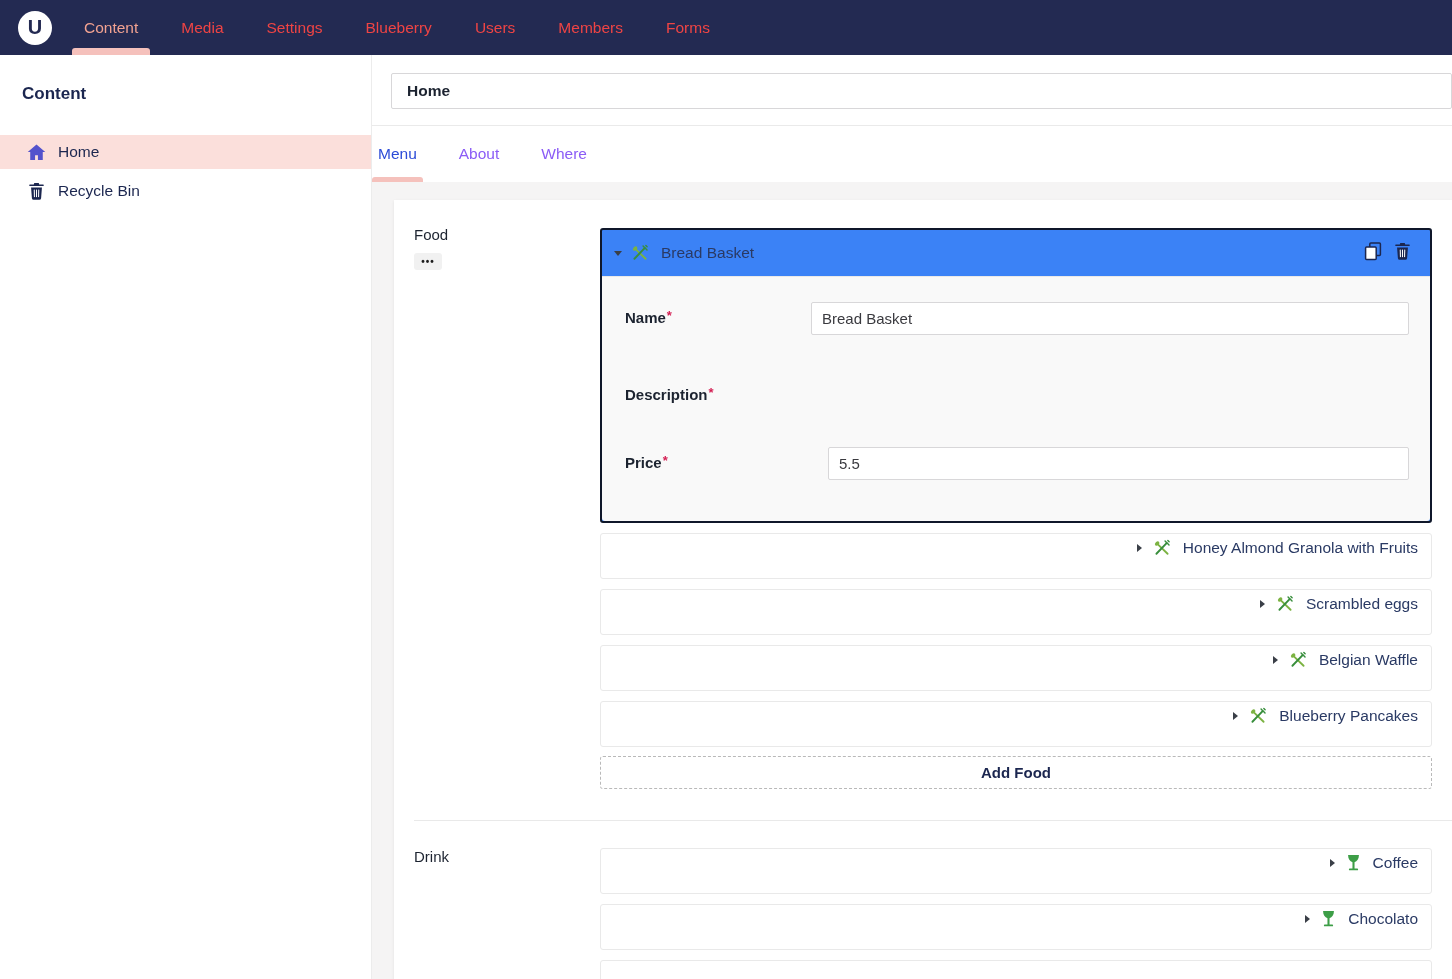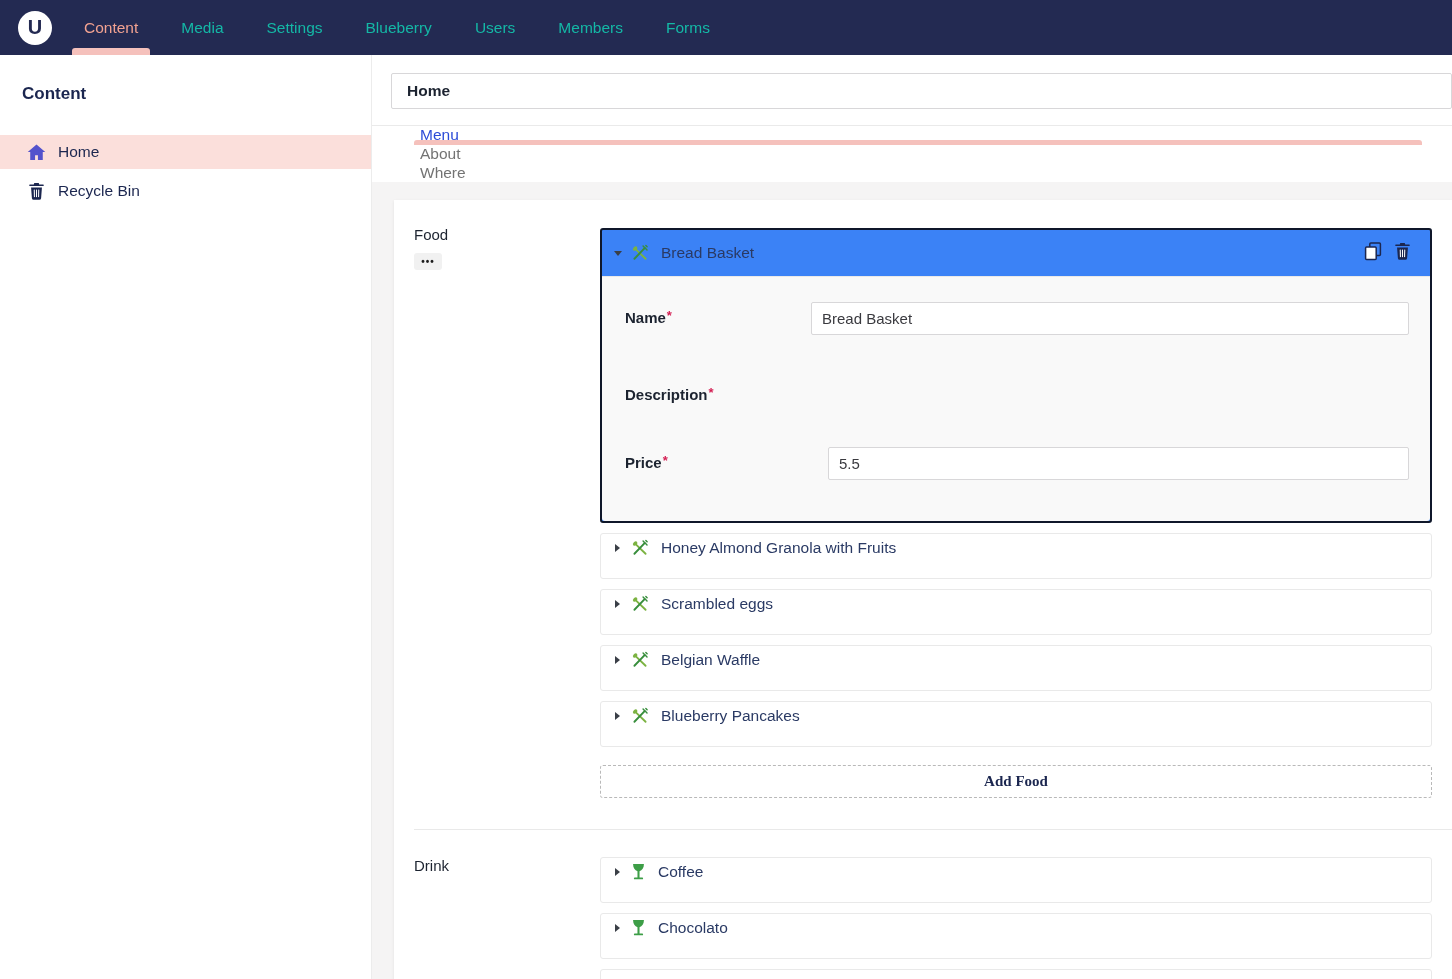--- a/index.html
+++ b/index.html
@@ -4,43 +4,43 @@
 <style>
   * { box-sizing: border-box; margin: 0; padding: 0; }
   html,body { width:1452px; height:979px; }
   body { font-family:"Liberation Sans", sans-serif; background:#fff; }
   #app { position:relative; width:1452px; height:979px; overflow:hidden; display:flex; flex-direction:column; }
 
   
   .topnav { height:55px; background:#232a52; display:flex; align-items:center; padding-left:18px; flex-shrink:0; }
   .logo { width:34px; height:34px; border-radius:50%; background:#ffffff; color:#232a52; display:flex; align-items:center; justify-content:center; font-weight:bold; font-size:20px; margin-right:20px; cursor:pointer; }
   .nav-items { display:flex; height:55px; }
-  .nav-item { position:relative; height:55px; display:flex; align-items:center; padding:0 12px; margin-right:19px; color:#14b8a6; font-size:15.5px; cursor:pointer; }
+  .nav-item { position:relative; height:55px; display:flex; align-items:center; padding:0 12px; margin-right:19px; color:#ef4444; font-size:15.5px; cursor:pointer; }
   .nav-item.active { color:#f2a291; }
   .nav-underline { position:absolute; left:0; right:0; bottom:0; height:7px; background:#f5c1bc; border-radius:3px 3px 0 0; }
 
   
   .shell { flex:1; display:flex; min-height:0; }
 
   
   .sidebar { width:372px; flex-shrink:0; background:#fff; border-right:1px solid #ececec; }
   .sidebar-title { margin:29px 0 0 22px; font-size:17px; font-weight:bold; color:#1b264f; line-height:20px; }
   .tree { margin-top:31px; }
   .tree-row { height:34px; display:flex; align-items:center; padding-left:27px; font-size:15.5px; color:#1b264f; cursor:pointer; }
   .tree-row + .tree-row { margin-top:5px; }
   .tree-row.selected { background:#fbdfdb; }
   .tree-row .ticon { width:19px; display:flex; justify-content:center; margin-right:12px; flex-shrink:0; }
 
   
   .main { flex:1; display:flex; flex-direction:column; min-width:0; background:#fff; }
   .doc-header { height:71px; padding:18px 0 0 19px; border-bottom:1px solid #eaeaea; flex-shrink:0; }
   .title-input { display:block; width:100%; height:36px; border:1px solid #d8d7d9; border-radius:2px; padding:0 15px; font-family:inherit; font-size:15.5px; font-weight:bold; color:#1c2330; outline:none; }
 
-  .tabstrip { height:56px; display:flex; padding-left:42px; background:#fff; flex-shrink:0;flex-direction:column; }
-  .tab { position:relative; height:56px; display:flex; align-items:center; padding:0 6px; margin-right:30px; font-size:15.5px; color:#737373; cursor:pointer; }
+  .tabstrip { height:56px; display:flex; background:#fff; flex-shrink:0; }
+  .tab { position:relative; height:56px; display:flex; align-items:center; padding:0 6px; margin-right:30px; font-size:15.5px; color:#8b5cf6; cursor:pointer; }
   .tab.active { color:#2b4bd7; }
   .tab-underline { position:absolute; left:0; right:0; bottom:0; height:5px; background:#f5c1bc; border-radius:3px 3px 0 0; }
 
   .bodyarea { flex:1; background:#f5f4f4; padding:18px 0 0 22px; display:flex; flex-direction:column; overflow:hidden; min-height:0; }
   .contentbox { flex:1; background:#fff; box-shadow:0 1px 3px rgba(0,0,0,0.08); padding:26px 0 0 20px; }
 
   .prop-row { display:flex; }
   .prop-label-col { width:186px; flex-shrink:0; }
   .prop-label { font-size:15px; font-weight:normal; color:#1c2330; line-height:18px; }
   .more-btn { margin-top:9px; width:28px; height:17px; background:#f1f1f1; border:none; border-radius:3px; color:#1b1b1b; font-size:10px; font-weight:bold; letter-spacing:1px; line-height:10px; cursor:pointer; display:flex; align-items:center; justify-content:center; }
@@ -56,24 +56,24 @@
   .nc-actions { margin-left:auto; display:flex; align-items:center; gap:13px; }
   .nc-actions .abtn { background:none; border:none; cursor:pointer; display:flex; padding:0; }
 
   .nc-body { background:#f9f9f9; border-top:1px solid #e9e9e9; border-radius:0 0 3px 3px; padding:25px 21px 41px 23px; }
   .field-row { display:flex; align-items:flex-start; }
   .field-row + .field-row { margin-top:44px;gap:17px; }
   .field-label-col { width:186px; flex-shrink:0; padding-top:7px; font-size:15px; font-weight:bold; color:#1c2330; }
   .req { color:#d42054; font-size:13px; position:relative; top:-3px; margin-left:1px; }
   .field-input { flex:1; height:33px; border:1px solid #d8d7d9; border-radius:2px; background:#fff; padding:0 10px; font-family:inherit; font-size:15px; color:#3a3a3f; outline:none; min-width:0; }
 
-  .nc-collapsed { margin-top:10px; height:46px; border:1px solid #e9e9e9; border-radius:3px; background:#fff; display:flex; align-items:center; padding:0 13px 16px 14px; cursor:pointer; }
+  .nc-collapsed { margin-top:10px; height:46px; border:1px solid #e9e9e9; border-radius:3px; background:#fff; display:flex; align-items:center; padding:0 13px 16px 14px; cursor:pointer;justify-content:flex-end; }
   .nc-collapsed.partial { height:46px; }
 
-  .add-btn { margin-top:18px; width:100%; height:33px; background:#fff; border:1px dashed #b9b9b9; border-radius:3px; font-family:Liberation Serif, serif; font-size:15px; font-weight:bold; color:#1b264f; cursor:pointer; display:flex; align-items:center; justify-content:center; }
+  .add-btn { margin-top:9px; width:100%; height:33px; background:#fff; border:1px dashed #b9b9b9; border-radius:3px; font-family:Liberation Sans, sans-serif; font-size:15px; font-weight:bold; color:#1b264f; cursor:pointer; display:flex; align-items:center; justify-content:center; }
 
   .section-sep { border-top:1px solid #e9e9e9; margin-top:31px; }
   .prop-row.second { margin-top:27px; }
 </style>
 </head>
 <body>
 
 <div id="app">
 
   <header class="topnav">

